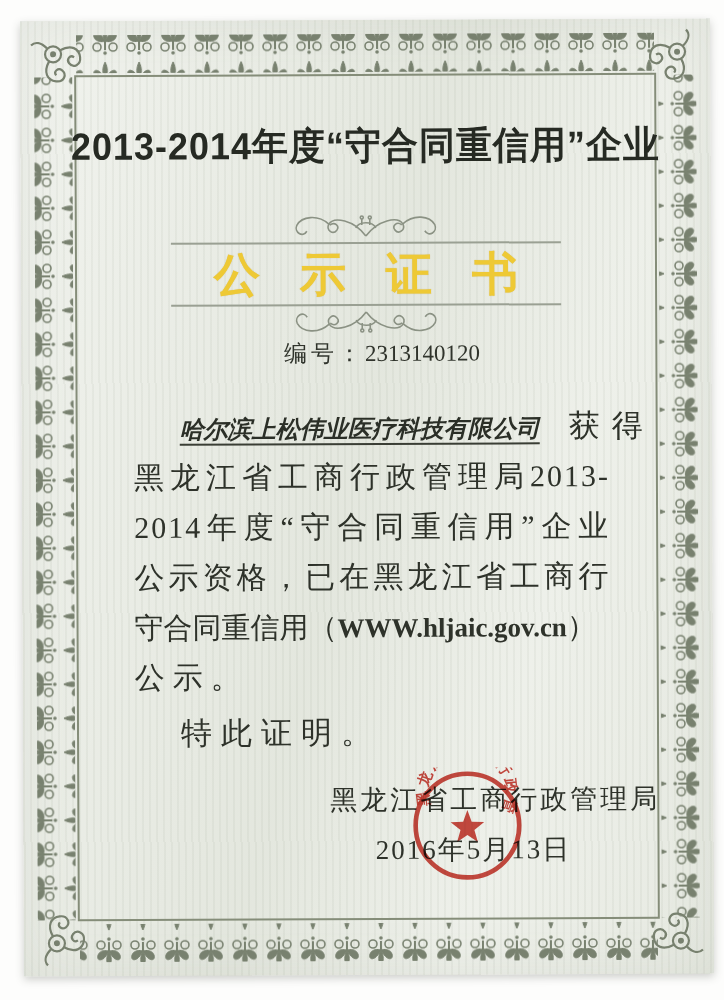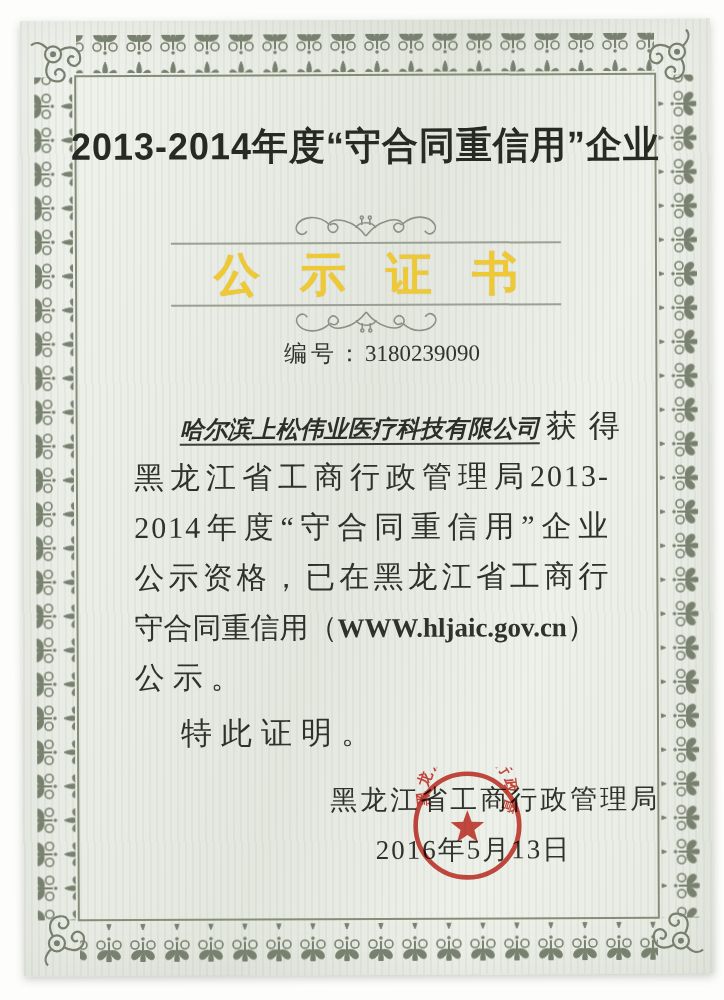--- a/index.html
+++ b/index.html
@@ -61,21 +61,21 @@
     text-align:justify;text-align-last:justify;
     -moz-text-align-last:justify;
     text-justify:inter-character;
     letter-spacing:2px;
   }
   .indent{display:inline-block;width:46px;}
   .company{
     font-size:24px;font-style:italic;font-weight:600;letter-spacing:0px;
     border-bottom:2px solid #3a3e35;padding-bottom:1px;color:#2b2f27;
   }
-  .acquire{font-size:31px;letter-spacing:12px;padding-left:6px;}
+  .acquire{font-size:31px;letter-spacing:12px;padding-left:6px;margin-left:23px;}
   .bline.url-line{font-size:29px;letter-spacing:0;}
   .url{font-weight:700;letter-spacing:0;font-size:27px;}
   .bline.last{letter-spacing:8px;}
   .closing{
     margin-top:6px;height:50px;line-height:50px;
     padding-left:46px;letter-spacing:9px;font-size:31px;color:#2e322a;
   }
 
   
   .issuer{
@@ -169,21 +169,21 @@
         <path d="M127,12 C138,2 154,4 159,13 C162,20 153,26 149,19"></path>
         <path d="M80,16 C83,9 97,9 100,16"></path>
         <path d="M86,13 L86,7 M94,13 L94,7"></path>
         <circle cx="86" cy="5.5" r="1.5"></circle>
           <circle cx="94" cy="5.5" r="1.5"></circle>
       </g>
     </svg>
   </div>
 
   <div class="serial-row">
-    <span class="serial-label">编号：</span><span class="serial-number">3180239090</span>
+    <span class="serial-label">编号：</span><span class="serial-number">2313140120</span>
   </div>
 
   <div class="body-block">
     <div class="bline"><span class="indent"></span><span class="company">哈尔滨上松伟业医疗科技有限公司</span><span class="acquire">获得</span></div>
     <div class="bline just">黑龙江省工商行政管理局2013-</div>
     <div class="bline just">2014年度“守合同重信用”企业</div>
     <div class="bline just">公示资格，已在黑龙江省工商行</div>
     <div class="bline url-line"><span>守合同重信用（</span><span class="url">WWW.hljaic.gov.cn</span><span>）</span></div>
     <div class="bline last">公示。</div>
     <div class="closing">特此证明。</div>

